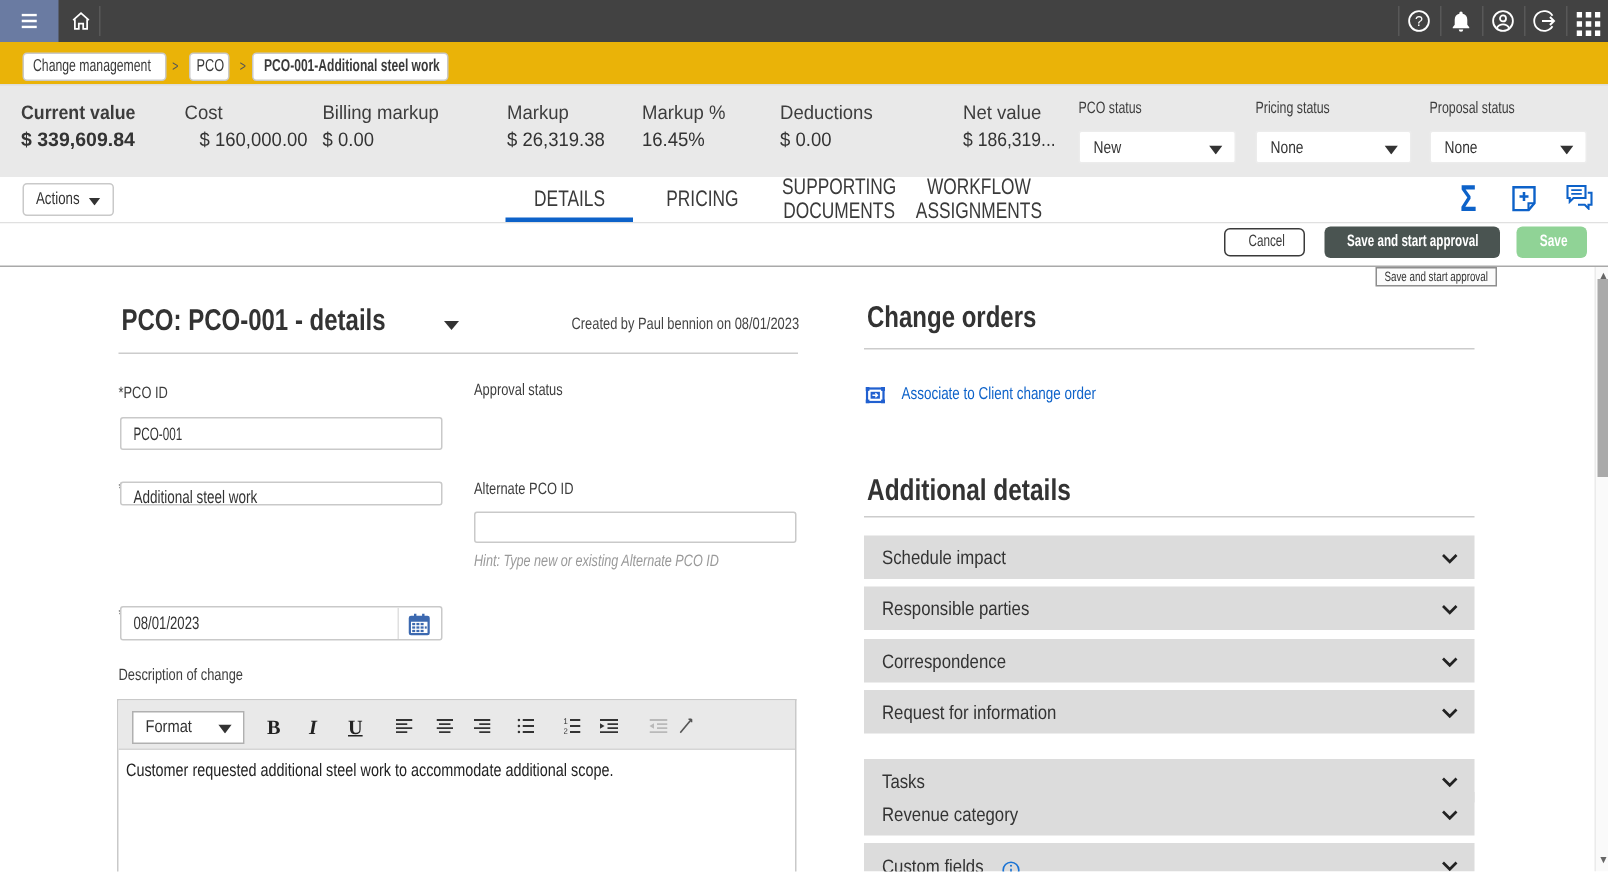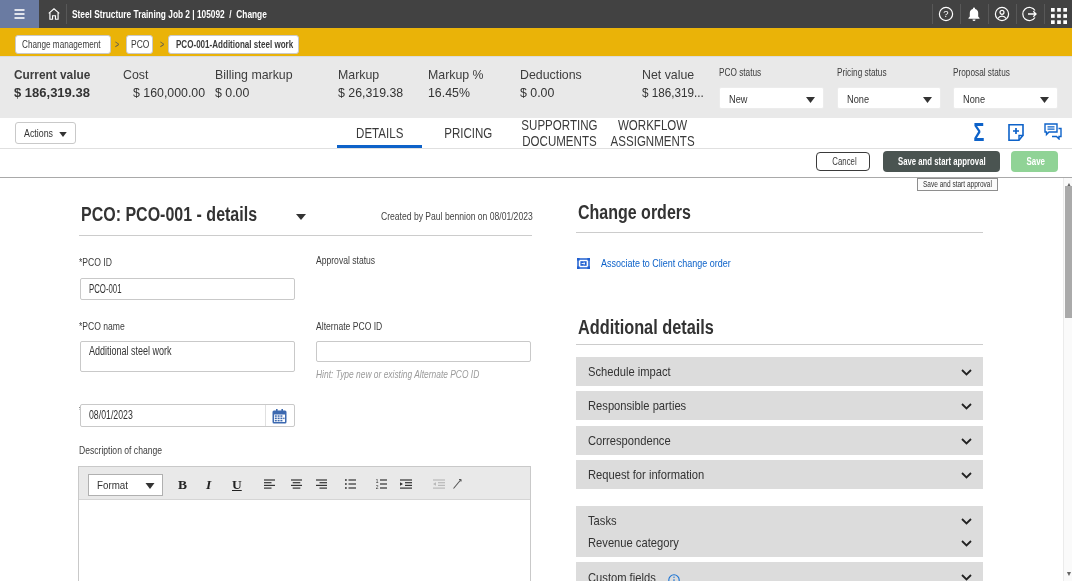--- a/index.html
+++ b/index.html
@@ -65,21 +65,20 @@
           <line x1="0.5" y1="5" x2="10.5" y2="5"></line>
           <line x1="0.5" y1="9" x2="10.5" y2="9"></line>
         </g>
       </svg>
   </div>
   <svg class="abs" style="left:47px;top:7px" width="14" height="14" viewBox="0 0 24 24" fill="none" stroke="#fff" stroke-width="2">
       <path d="M3 11 L12 3 L21 11"></path>
       <path d="M5 10 V21 H9.5 V15 H14.5 V21 H19 V10"></path>
     </svg>
   <div class="abs topsep" style="left:66px"></div>
-  <div id="toptitle" class="abs"><span class="sq" style="transform:scaleX(.757)">Steel Structure Training Job 2 | 105092&nbsp;&nbsp;/&nbsp;&nbsp;Change</span></div>
 
   <div class="abs topsep" style="left:932px"></div>
   <div class="abs topsep" style="left:960px"></div>
   <div class="abs topsep" style="left:988px"></div>
   <div class="abs topsep" style="left:1016px"></div>
   <div class="abs topsep" style="left:1044px"></div>
 
   <svg class="abs topicon" style="left:938px" viewBox="0 0 16 16">
       <circle cx="8" cy="8" r="6.6" fill="none" stroke="#fff" stroke-width="1.2"></circle>
       <text x="8" y="11.4" font-size="9.5" fill="#fff" text-anchor="middle" font-family="Liberation Sans">?</text>
@@ -123,21 +122,21 @@
       <span class="sqb" style="transform:scaleX(.74);margin-left:4px">PCO</span>
     </div>
   <div class="csep" style="left:159px">&gt;</div>
   <div class="chip" style="left:168px;width:131px;font-weight:700">
       <span class="sqb" style="transform:scaleX(.7);margin-left:6.5px">PCO-001-Additional steel work</span>
     </div>
 </div>
 
 <div id="summary" class="abs">
   <div class="slab" style="left:14px;font-weight:700"><span class="sq" style="transform:scaleX(.91)">Current value</span></div>
-  <div class="sval" style="left:14px;font-weight:700">$ 186,319.38</div>
+  <div class="sval" style="left:14px;font-weight:700">$ 339,609.84</div>
   <div class="slab" style="left:123px"><span class="sq" style="transform:scaleX(.95)">Cost</span></div>
   <div class="sval" style="left:133px"><span class="sq" style="transform:scaleX(.95)">$ 160,000.00</span></div>
   <div class="slab" style="left:215px"><span class="sq" style="transform:scaleX(.95)">Billing markup</span></div>
   <div class="sval" style="left:215px"><span class="sq" style="transform:scaleX(.95)">$ 0.00</span></div>
   <div class="slab" style="left:338px"><span class="sq" style="transform:scaleX(.95)">Markup</span></div>
   <div class="sval" style="left:338px"><span class="sq" style="transform:scaleX(.95)">$ 26,319.38</span></div>
   <div class="slab" style="left:428px"><span class="sq" style="transform:scaleX(.95)">Markup %</span></div>
   <div class="sval" style="left:428px"><span class="sq" style="transform:scaleX(.95)">16.45%</span></div>
   <div class="slab" style="left:520px"><span class="sq" style="transform:scaleX(.95)">Deductions</span></div>
   <div class="sval" style="left:520px"><span class="sq" style="transform:scaleX(.95)">$ 0.00</span></div>
@@ -215,21 +214,21 @@
     <path d="M0 0 h10 L5 6z" fill="#333"></path>
   </svg>
 <div class="abs" style="left:381px;top:210px;font-size:11px;color:#444"><span class="sq" style="transform:scaleX(.78)">Created by Paul bennion on 08/01/2023</span></div>
 <div class="hr" style="left:79px;top:235px;width:453px"></div>
 
 <div class="flab" style="left:79px;top:256px"><span class="sq" style="transform:scaleX(.78)">*PCO ID</span></div>
 <div class="finput" style="left:80px;top:278px;width:215px"><span class="sq" style="transform:scaleX(.65)">PCO-001</span></div>
 <div class="flab" style="left:316px;top:254px"><span class="sq" style="transform:scaleX(.78)">Approval status</span></div>
 
 <div class="flab" style="left:79px;top:320px"><span class="sq" style="transform:scaleX(.78)">*PCO name</span></div>
-<div class="finput" style="left:80px;top:341px;width:215px;height:31px;line-height:19px"><span class="sq" style="transform:scaleX(.75)">Additional steel work</span></div>
+<div class="finput" style="left:80px;top:321px;width:215px;height:16px;line-height:19px"><span class="sq" style="transform:scaleX(.75)">Additional steel work</span></div>
 <div class="flab" style="left:316px;top:320px"><span class="sq" style="transform:scaleX(.78)">Alternate PCO ID</span></div>
 <div class="finput" style="left:316px;top:341px;width:215px;height:21px"></div>
 <div class="abs" style="left:316px;top:368px;font-size:11px;color:#9a9a9a;font-style:italic"><span class="sq" style="transform:scaleX(.765)">Hint: Type new or existing Alternate PCO ID</span></div>
 
 <div class="flab" style="left:79px;top:404px"><span class="sq" style="transform:scaleX(.78)">*PCO start date</span></div>
 <div class="finput" style="left:80px;top:404px;width:215px;height:23px;line-height:21px"><span class="sq" style="transform:scaleX(.73)">08/01/2023</span>
   <div style="position:absolute;right:28px;top:0;width:1px;height:21px;background:#e0e0e0"></div>
   <svg style="position:absolute;right:7px;top:4px" width="15" height="15" viewBox="0 0 15 15">
       <rect x="0.5" y="1.5" width="14" height="13" rx="1.5" fill="#3c69b0"></rect>
       <rect x="4" y="0" width="1.6" height="3.6" fill="#3c69b0"></rect>
@@ -310,20 +309,21 @@
       <line x1="0" y1="1" x2="12" y2="1"></line>
       <line x1="5" y1="3.7" x2="12" y2="3.7"></line>
       <line x1="5" y1="6.4" x2="12" y2="6.4"></line>
       <line x1="0" y1="9.1" x2="12" y2="9.1"></line>
       <path d="M3 3.2 L0 5 L3 6.8z" fill="#b9b9b9" stroke="none"></path>
     </svg>
   <svg class="abs" style="left:374px;top:11px" width="9" height="11" viewBox="0 0 9 11" stroke="#555" stroke-width="1.1">
       <line x1="0.5" y1="10.5" x2="8" y2="1.5"></line>
       <path d="M8 1.5 l-2 0 M8 1.5 l0 2"></path>
     </svg>
+  <div class="abs" style="left:5px;top:39px;font-size:12px;color:#222"><span class="sq" style="transform:scaleX(.8)">Customer requested additional steel work to accommodate additional scope.</span></div>
 </div>
 
 <h1 class="abs" style="left:578px;top:201px"><span class="sq" style="transform:scaleX(.8)">Change orders</span></h1>
 <div class="hr" style="left:576px;top:232px;width:407px"></div>
 <svg class="abs" style="left:577px;top:258px" width="13" height="11" viewBox="0 0 13 11">
     <rect x="1" y="1" width="11" height="9" fill="none" stroke="#2160d0" stroke-width="1.5"></rect>
     <rect x="0" y="0" width="2.6" height="2.6" fill="#2160d0"></rect>
     <rect x="10.4" y="0" width="2.6" height="2.6" fill="#2160d0"></rect>
     <rect x="0" y="8.4" width="2.6" height="2.6" fill="#2160d0"></rect>
     <rect x="10.4" y="8.4" width="2.6" height="2.6" fill="#2160d0"></rect>

